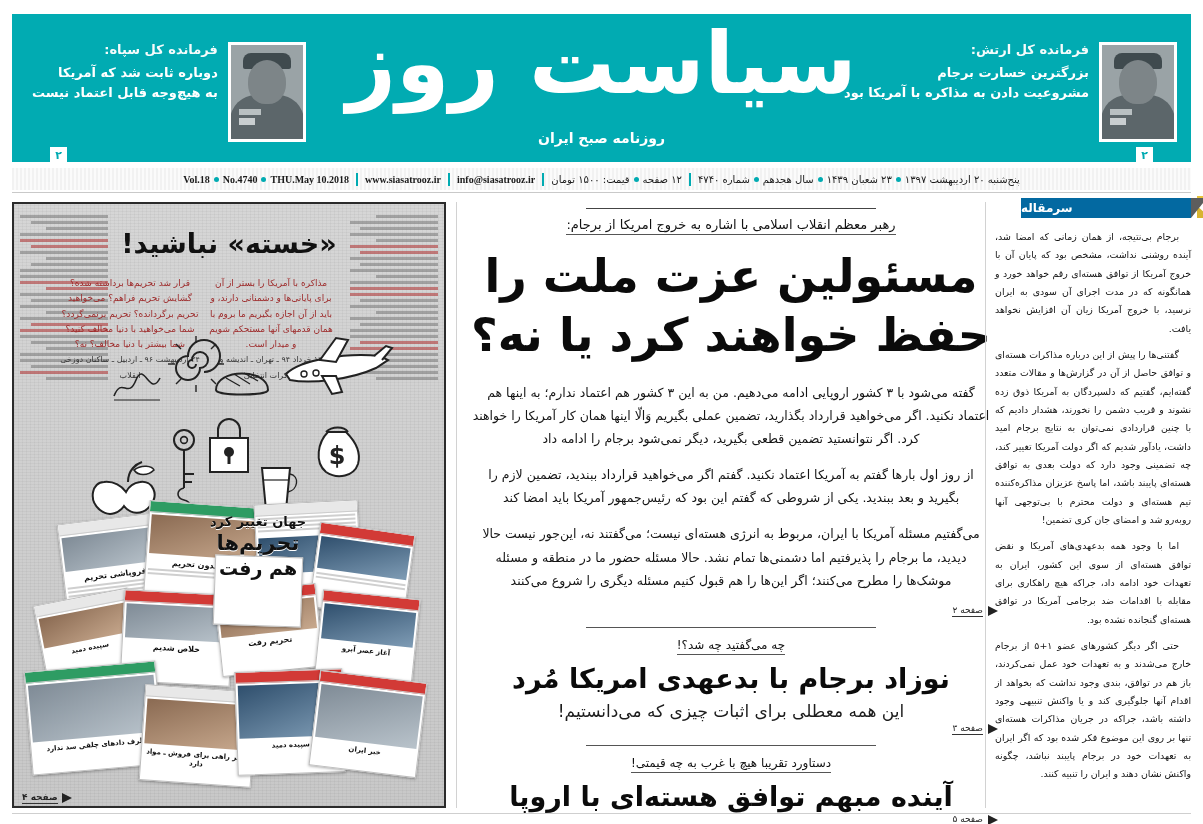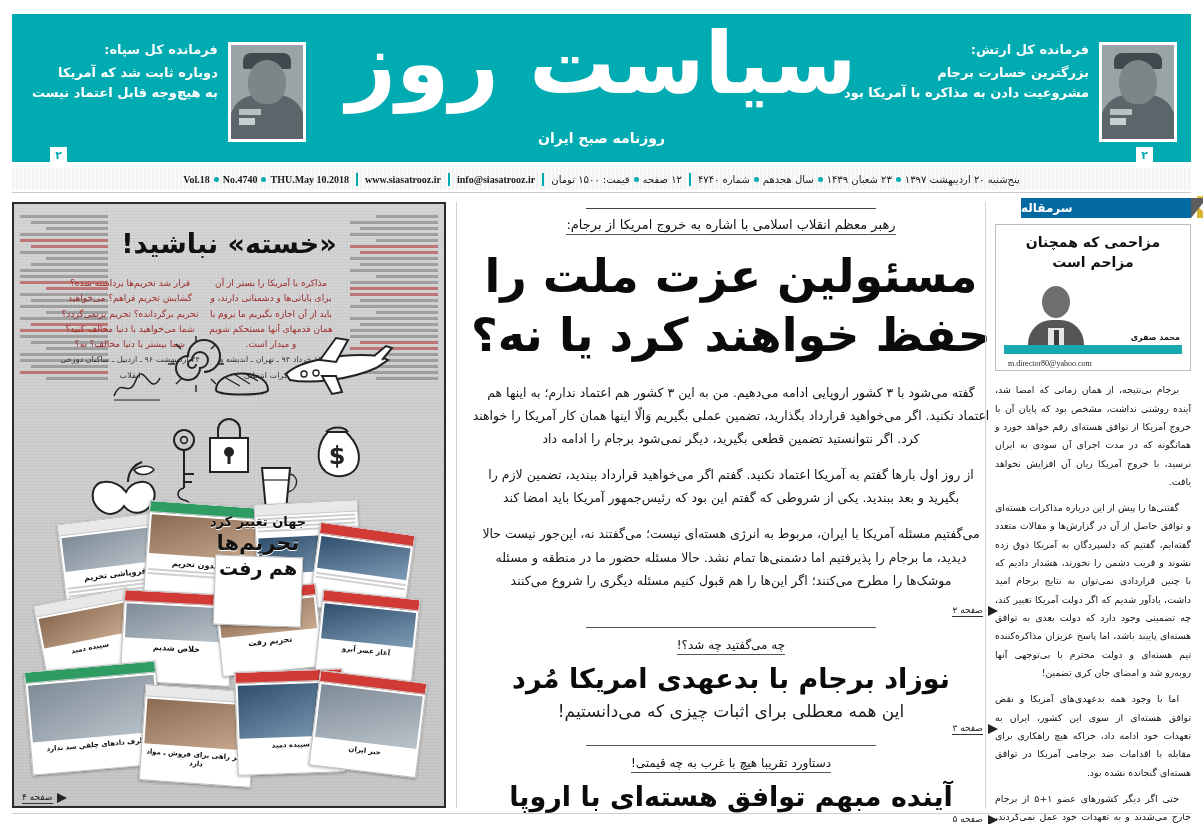--- a/index.html
+++ b/index.html
@@ -127,21 +127,21 @@
   .np .np-photo.warm { background:linear-gradient(160deg,#8a6a52,#c8a98e); }
   .np .np-photo.cool { background:linear-gradient(160deg,#2f4f6d,#7f9cb5); }
   .np .np-lines { padding:2px; }
   .np .np-lines i { display:block; height:2px; background:#cfcfcf; margin-bottom:2px; }
   .big-ov {
     position:absolute; direction:rtl; text-align:center; color:#111; font-weight:700;
     font-size:16px; line-height:1.25; text-shadow:0 1px 0 #fff;
   }
   .poster-foot {
     position:absolute; left:8px; bottom:2px; direction:rtl; font-size:9px; color:#222;
-    display:flex; align-items:center; gap:4px;
+    display:flex; align-items:center; gap:4px;font-weight:bold;
   }
   .flag { width:0;height:0;border-left:10px solid #222;border-top:5px solid transparent;border-bottom:5px solid transparent; }
   .ul { border-bottom:1px solid #333; padding-bottom:1px; }
 
   
   .middle { position: absolute; left: 452px; top: 0; width: 534px; height: 614px; }
   .kicker-wrap { text-align:center; direction:rtl; margin-top: 10px; }
   .rule-top { width: 290px; height:1px; background:#444; margin:0 auto 5px; }
   .kicker { display:inline-block; direction:rtl; font-size:13px; color:#111;
             border-bottom:1px solid #555; padding-bottom:2px; }
@@ -563,34 +563,20 @@
 
     <div class="sidebar">
       <div class="sb-vline"></div>
 
       <div class="sb-tab">
         <span>سرمقاله</span>
         <span class="sb-fold"></span>
         <span class="sb-fold2"></span>
       </div>
 
-      <div class="sb-box">
-        <div class="sb-title">مزاحمی که همچنان مزاحم است</div>
-        <div class="sb-author-wrap">
-          <div class="sb-portrait">
-            <div class="b"></div>
-              <div class="sh"></div>
-              <div class="tie"></div>
-              <div class="h"></div>
-          </div>
-          <div class="sb-name">محمد صفری</div>
-          <div class="sb-mailbar"></div>
-          <div class="sb-mail">m.director80@yahoo.com</div>
-        </div>
-      </div>
 
       <div class="sb-body">
         <p>برجام بی‌نتیجه، از همان زمانی که امضا شد، آینده روشنی نداشت، مشخص بود که پایان آن با خروج آمریکا از توافق هسته‌ای رقم خواهد خورد و همانگونه که در مدت اجرای آن سودی به ایران نرسید، با خروج آمریکا زیان آن افزایش نخواهد یافت.</p>
         <p>گفتنی‌ها را پیش از این درباره مذاکرات هسته‌ای و توافق حاصل از آن در گزارش‌ها و مقالات متعدد گفته‌ایم، گفتیم که دلسپردگان به آمریکا ذوق زده نشوند و قریب دشمن را نخورند، هشدار دادیم که با چنین قراردادی نمی‌توان به نتایج برجام امید داشت، یادآور شدیم که اگر دولت آمریکا تغییر کند، چه تضمینی وجود دارد که دولت بعدی به توافق هسته‌ای پایبند باشد، اما پاسخ عزیزان مذاکره‌کننده تیم هسته‌ای و دولت محترم با بی‌توجهی آنها روبه‌رو شد و امضای جان کری تضمین!</p>
         <p>اما با وجود همه بدعهدی‌های آمریکا و نقض توافق هسته‌ای از سوی این کشور، ایران به تعهدات خود ادامه داد، جراکه هیچ راهکاری برای مقابله با اقدامات ضد برجامی آمریکا در توافق هسته‌ای گنجانده نشده بود.</p>
         <p>حتی اگر دیگر کشورهای عضو ۱+۵ از برجام خارج می‌شدند و به تعهدات خود عمل نمی‌کردند، باز هم در توافق، بندی وجود نداشت که بخواهد از اقدام آنها جلوگیری کند و یا واکنش تنبیهی وجود داشته باشد، جراکه در جریان مذاکرات هسته‌ای تنها بر روی این موضوع فکر شده بود که اگر ایران به تعهدات خود در برجام پایبند نباشد، چگونه واکنش نشان دهند و ایران را تنبیه کنند.</p>
 
       </div>
     </div>
 

